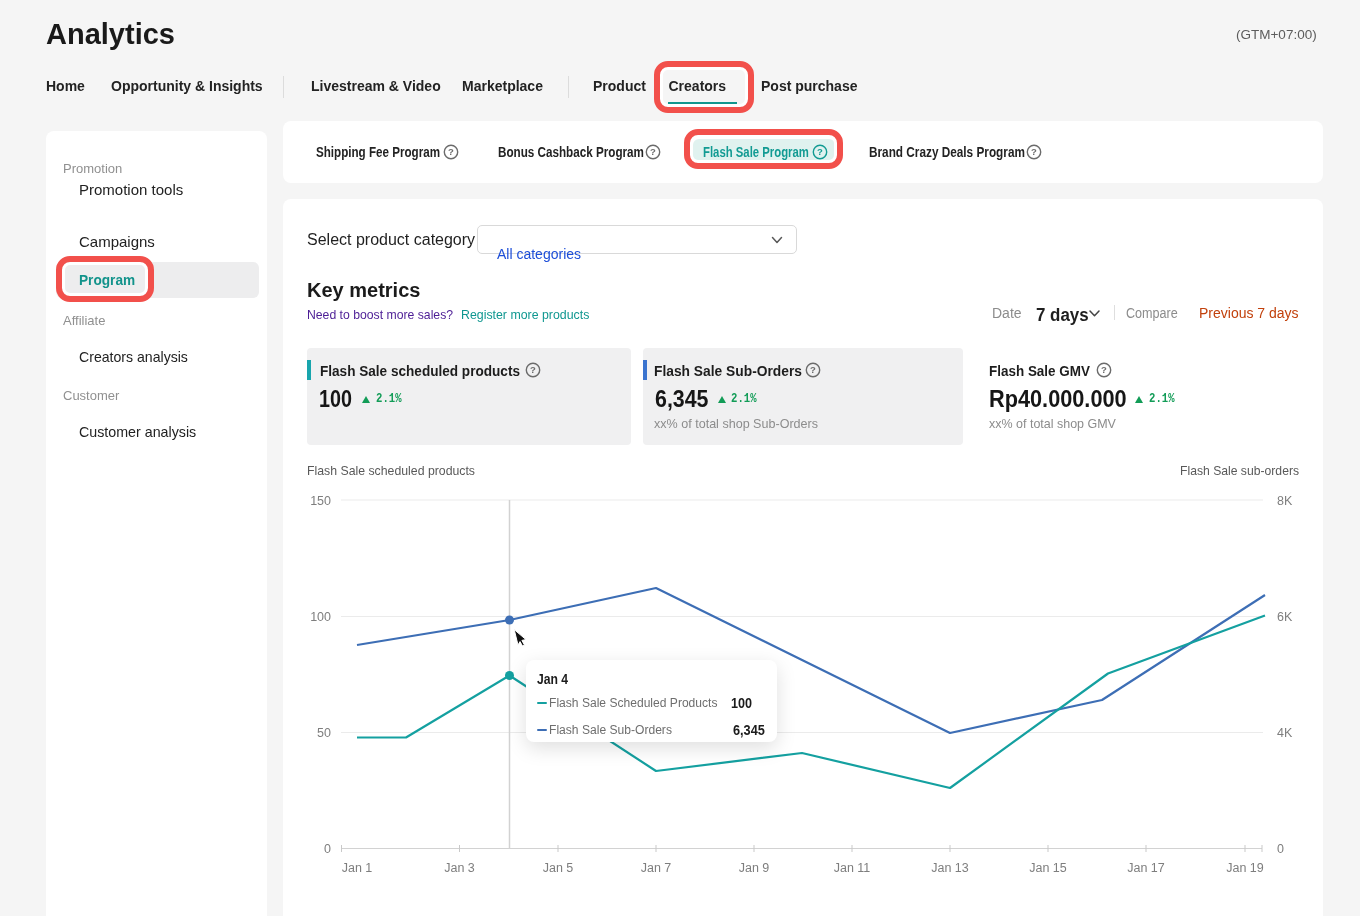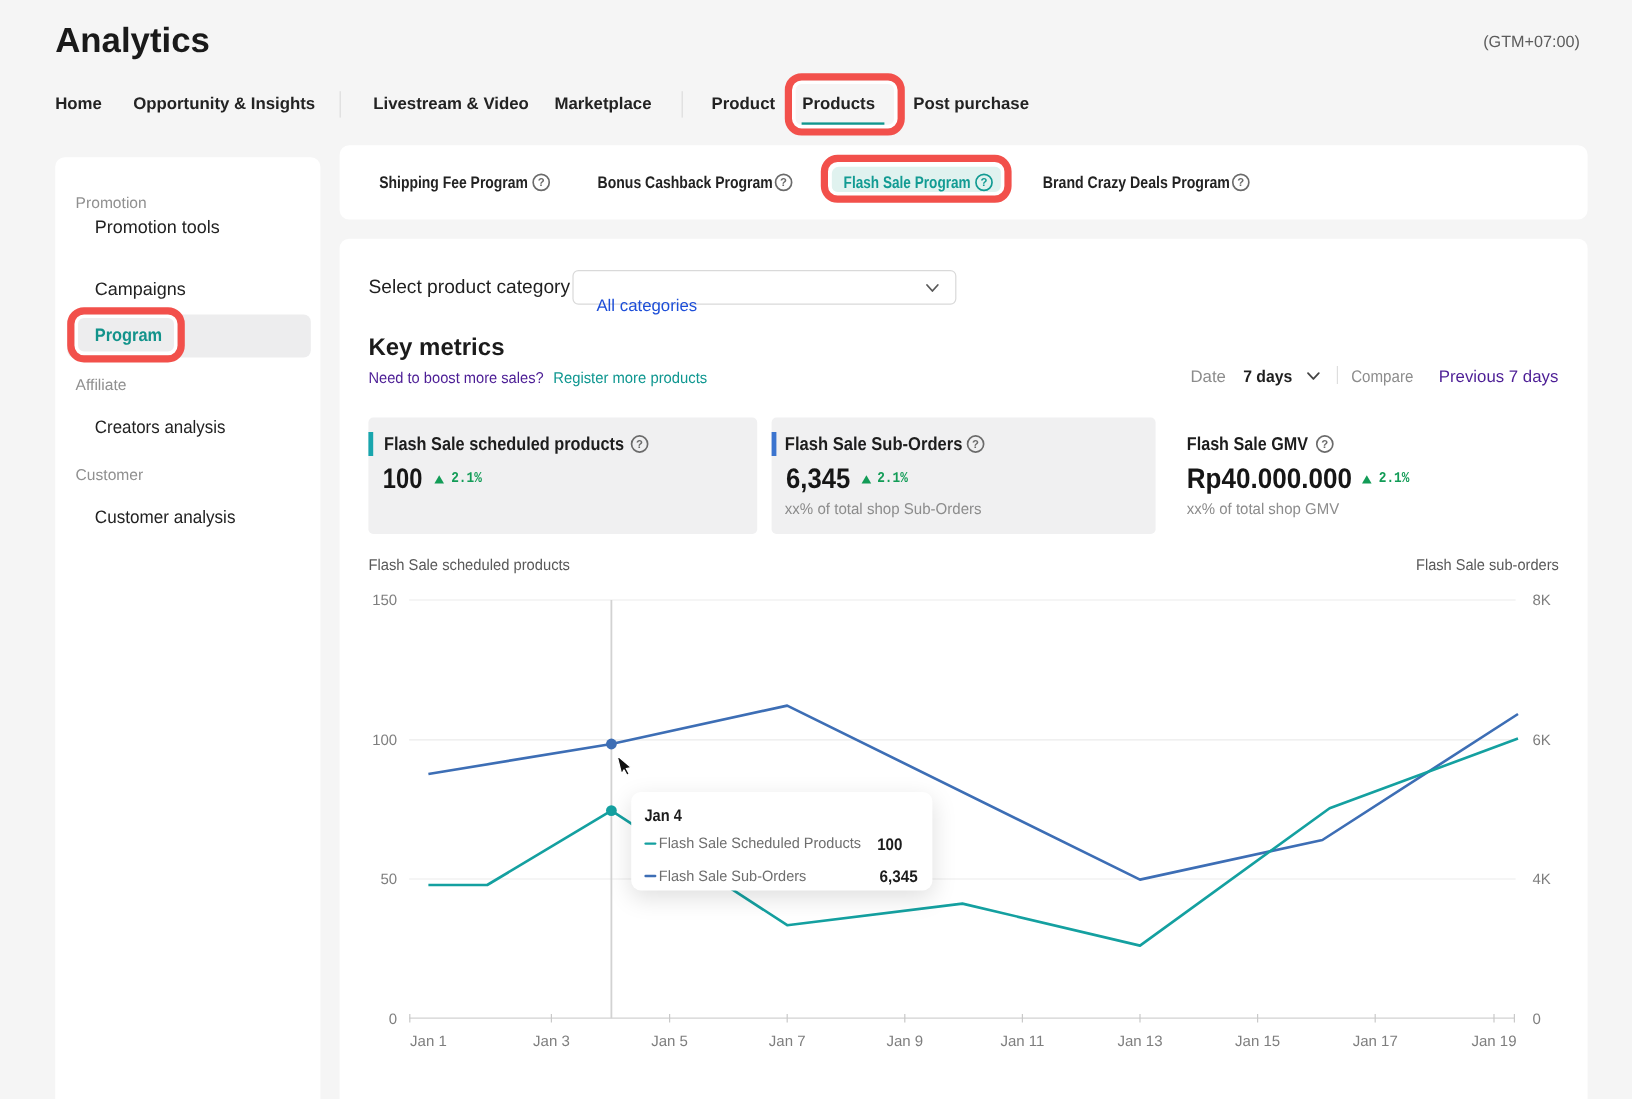--- a/index.html
+++ b/index.html
@@ -27,21 +27,21 @@
 <div class="abs" style="left:46px; top:19px; font-size:29px; font-weight:700; color:#1a1a1a; line-height:31px;">Analytics</div>
 <div class="abs" style="left:1236px; top:27px; font-size:13.5px; color:#5c5c5c;">(GTM+07:00)</div>
 
 <div class="navitem" style="left:46px;">Home</div>
 <div class="navitem" style="left:111px;">Opportunity &amp; Insights</div>
 <div class="navdiv" style="left:283px;"></div>
 <div class="navitem" style="left:311px;">Livestream &amp; Video</div>
 <div class="navitem" style="left:462px;">Marketplace</div>
 <div class="navdiv" style="left:568px;"></div>
 <div class="navitem" style="left:593px;">Product</div>
-<div class="navitem" style="left:668.5px;">Products</div>
+<div class="navitem" style="left:668.5px;">Creators</div>
 <div class="abs" style="left:668px; top:102px; width:69px; height:3px; background:#11968e;"></div>
 <div class="navitem" style="left:761px;">Post purchase</div>
 
 <div class="card" style="left:46px; top:131px; width:221px; height:810px;"></div>
 <div class="sidelabel" style="top:162px;">Promotion</div>
 <div class="sideitem" style="top:182px;">Promotion tools</div>
 <div class="sideitem" style="top:233.8px;">Campaigns</div>
 <div class="abs" style="left:56px; top:262px; width:203px; height:36px; background:#ededee; border-radius:6px;"></div>
 <div class="sideitem" style="top:272px; font-weight:700; color:#12938b; z-index:21;"><span class="fit" style="transform:scaleX(0.91)">Program</span></div>
 <div class="sidelabel" style="top:313.5px;">Affiliate</div>
@@ -79,27 +79,27 @@
 <div class="abs" style="left:497px; top:232px; font-size:14px; color:#1d4ed8;margin-top:14px;">All categories</div>
 <svg class="abs" width="14" height="14" style="left:770px; top:233px;">
     <polyline points="2.5,4.5 7,9.5 11.5,4.5" fill="none" stroke="#595959" stroke-width="1.5" stroke-linecap="round" stroke-linejoin="round"></polyline>
   </svg>
 
 <div class="abs" style="left:307px; top:280px; font-size:20px; font-weight:700; color:#1b1b1b; line-height:21px;">Key metrics</div>
 <div class="abs" style="left:307px; top:307.5px; font-size:13px; color:#4c1d95; line-height:14px;"><span class="fit" style="transform:scaleX(0.94)">Need to boost more sales?</span></div>
 <div class="abs" style="left:461px; top:307.5px; font-size:13px; color:#0f9790; line-height:14px;"><span class="fit" style="transform:scaleX(0.95)">Register more products</span></div>
 
 <div class="abs" style="left:992px; top:305px; font-size:14px; color:#8c8c8c;">Date</div>
-<div class="abs" style="left:1036px; top:305px; font-size:14px; font-weight:700; color:#1f1f1f;"><span class="fit" style="transform:scaleX(0.94)">7 days</span></div>
+<div class="abs" style="left:1036px; top:305px; font-size:18px; font-weight:700; color:#1f1f1f;"><span class="fit" style="transform:scaleX(0.94)">7 days</span></div>
 <svg class="abs" width="13" height="13" style="left:1088px; top:307px;">
     <polyline points="2,4 6.5,8.8 11,4" fill="none" stroke="#454545" stroke-width="1.5" stroke-linecap="round" stroke-linejoin="round"></polyline>
   </svg>
 <div class="abs" style="left:1114px; top:305px; width:1px; height:15px; background:#dedede;"></div>
 <div class="abs" style="left:1126px; top:305px; font-size:14px; color:#8c8c8c;"><span class="fit" style="transform:scaleX(0.90)">Compare</span></div>
-<div class="abs" style="left:1199px; top:305px; font-size:14px; color:#4c1d95;">Previous 7 days</div>
+<div class="abs" style="left:1199px; top:305px; font-size:14px; color:#c2410c;">Previous 7 days</div>
 
 <div class="mcard" style="left:307px; width:324px;"></div>
 <div class="abs" style="left:307px; top:360px; width:3.5px; height:20px; background:#18a5ad;"></div>
 <div class="mtitle" style="left:319.5px;"><span class="fit" style="transform:scaleX(0.876)">Flash Sale scheduled products</span></div>
 <svg class="abs" width="16" height="16" style="left:525px; top:362px;">
     <circle cx="8" cy="8" r="6.7" fill="none" stroke="#6b6b6b" stroke-width="1.4"></circle>
     <text x="8" y="11.4" font-size="9.5" font-weight="700" text-anchor="middle" fill="#6b6b6b" font-family="Liberation Sans">?</text>
   </svg>
 <div class="mvalue" style="left:318.5px;"><span class="fit" style="transform:scaleX(0.84)">100</span></div>
 <div class="tri" style="left:362px;"></div>

